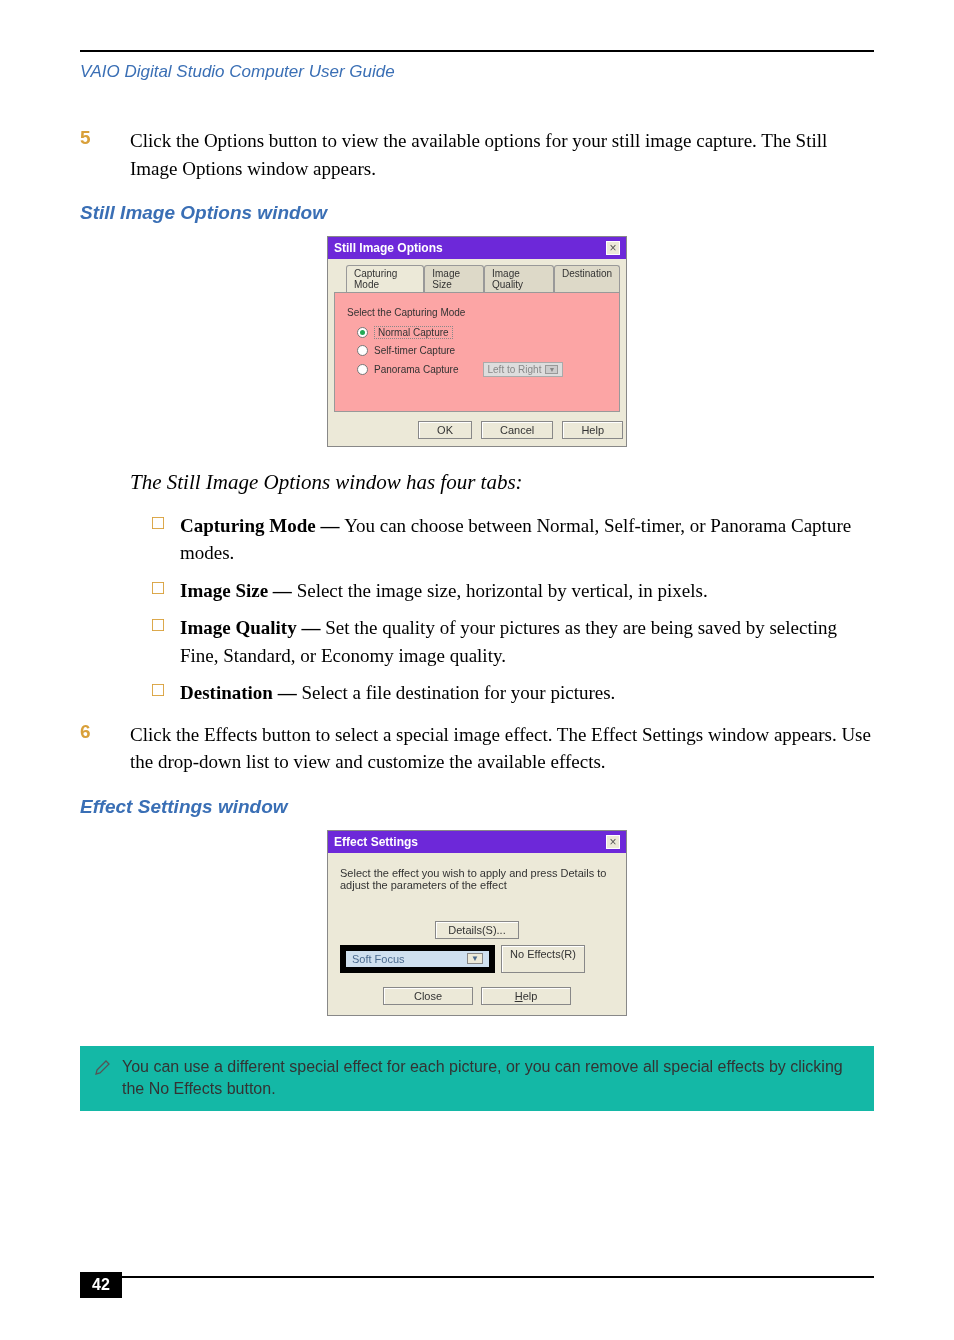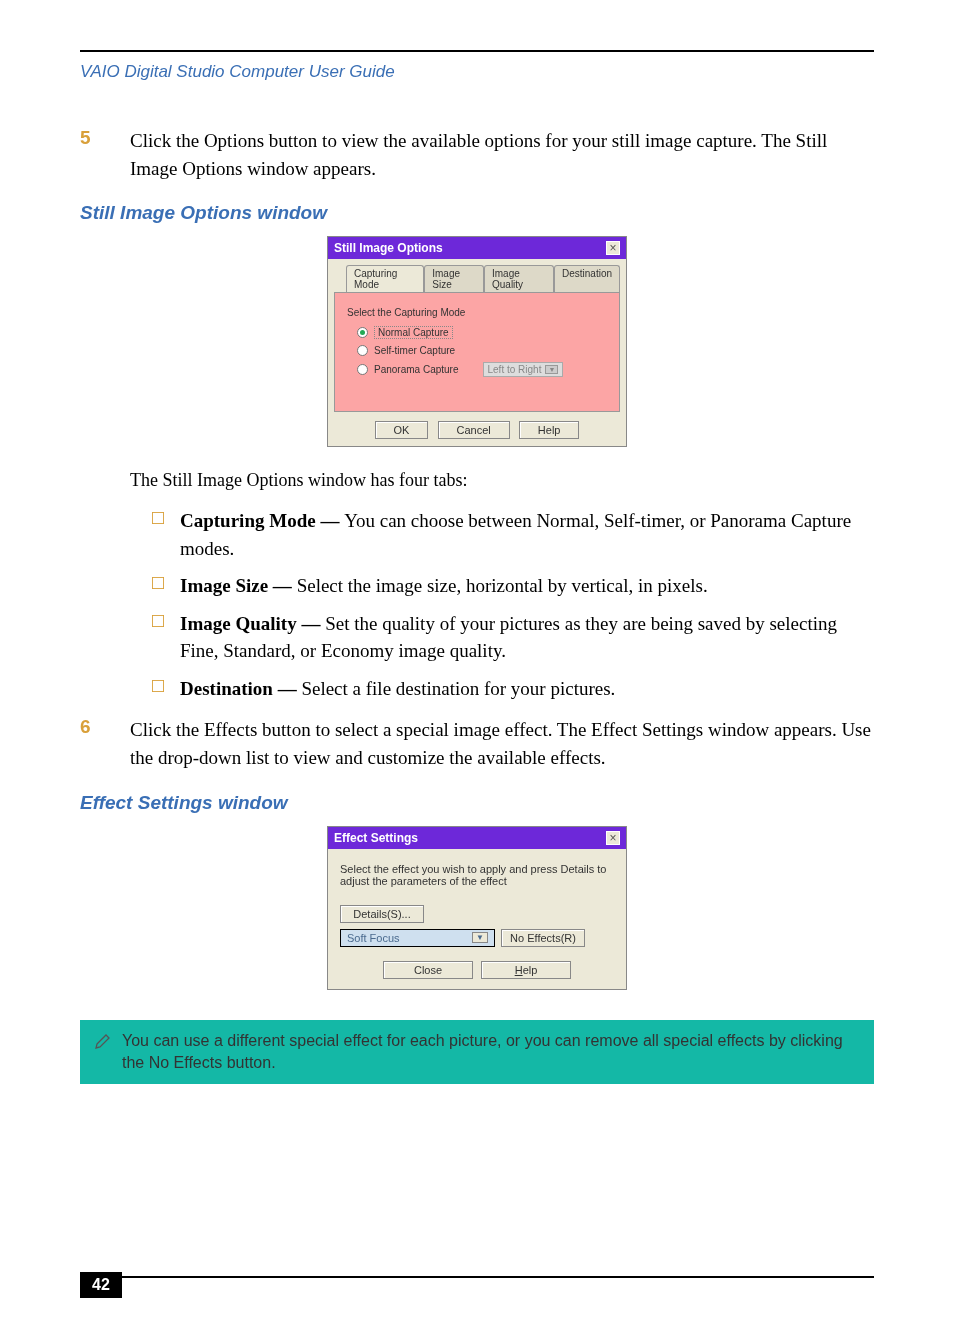--- a/index.html
+++ b/index.html
@@ -70,37 +70,37 @@
   .tab.inactive { background:#ddd9c8; }
   .tab-panel { border:1px solid #999; margin:0 6px 6px 6px; padding:14px 12px; background:#fca5a5; }
   .radio-row { display:flex; align-items:center; margin:6px 0 6px 10px; font-size:10px;}
   .radio-dot {
     width:11px;height:11px;border:1px solid #777;border-radius:50%;background:#fff;margin-right:6px;position:relative;
   }
   .radio-dot.sel::after{content:"";position:absolute;left:2px;top:2px;width:5px;height:5px;background:#2a5;border-radius:50%;}
   .dotted-box { border:1px dotted #888; padding:0 3px; }
   .small-select { border:1px solid #aaa; background:#ddd; color:#888; padding:1px 4px; margin-left:24px; font-size:10px; display:inline-flex; align-items:center;}
   .small-select .arrow{background:#ccc;border:1px solid #999;margin-left:4px;padding:0 2px;font-size:7px;}
-  .btnrow { text-align:center; padding:6px 0 10px 0;}
+  .btnrow { text-align:right; padding:6px 0 10px 0;}
   .winbtn {
     border:1px solid #888; background:#ece9d8; padding:2px 18px; font-size:11px; margin:0 3px;
     box-shadow: inset 1px 1px 0 #fff;
   }
-  .para { font-size:18px; margin: 0 0 14px 50px; line-height:1.45;}
+  .para { font-size:21px; margin: 0 0 14px 50px; line-height:1.45;font-style:italic;}
   .bullets { margin-left: 72px; }
   .b-row { display:flex; margin-bottom:10px; font-size:19px; line-height:1.45;}
   .b-mark { color:#d9a03a; margin-right:16px; font-size:13px; margin-top:4px; flex-shrink:0;}
   .b-mark svg{width:12px;height:12px;}
   .b-body { flex:1; }
   .b-body .bold { font-weight:bold; }
   .dialog2 { width:300px; }
   .dlg2-body { padding:14px 12px 6px 12px; font-size:11px; }
-  .dlg2-row { display:flex; justify-content:flex-start; margin-top:18px;}
+  .dlg2-row { display:flex; justify-content:center; margin-top:30px;}
   .eff-select {
-    border:1px solid #000000; background:#cfe0ef; color:#4a6a8e; padding:2px 6px;
+    border:6px solid #000000; background:#cfe0ef; color:#4a6a8e; padding:2px 6px;
     width:155px; display:flex; justify-content:space-between; align-items:center; font-size:11px;
   }
   .eff-select .dd{border:1px solid #888;background:#ece9d8;padding:0 3px;font-size:8px;}
   .eff-btn {
     border:1px solid #888; background:#ece9d8; padding:2px 6px; font-size:11px;
     box-shadow: inset 1px 1px 0 #fff; min-width:84px; text-align:center;
   }
   .eff-select-row{display:flex;gap:6px;margin-top:6px;}
   .dlg2-bottom{display:flex;justify-content:center;gap:8px;padding:8px 0 10px 0;}
   .note-box {

